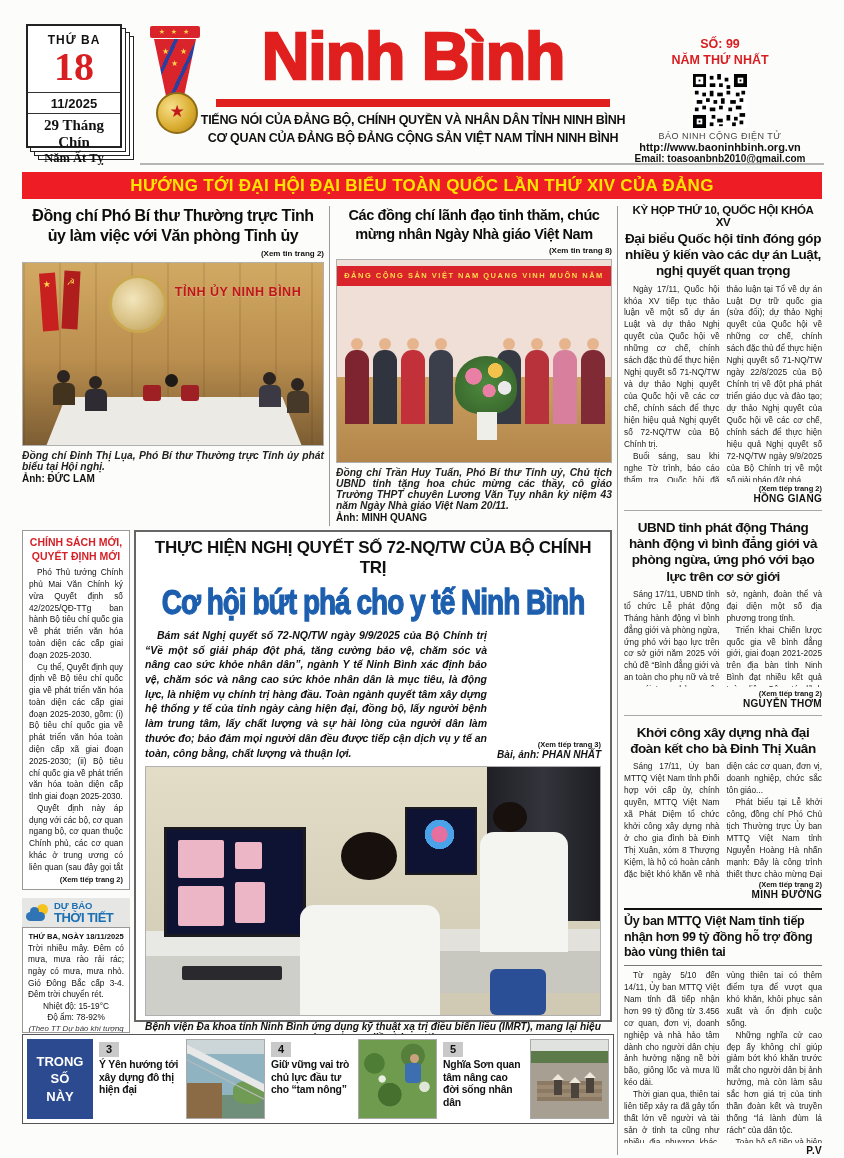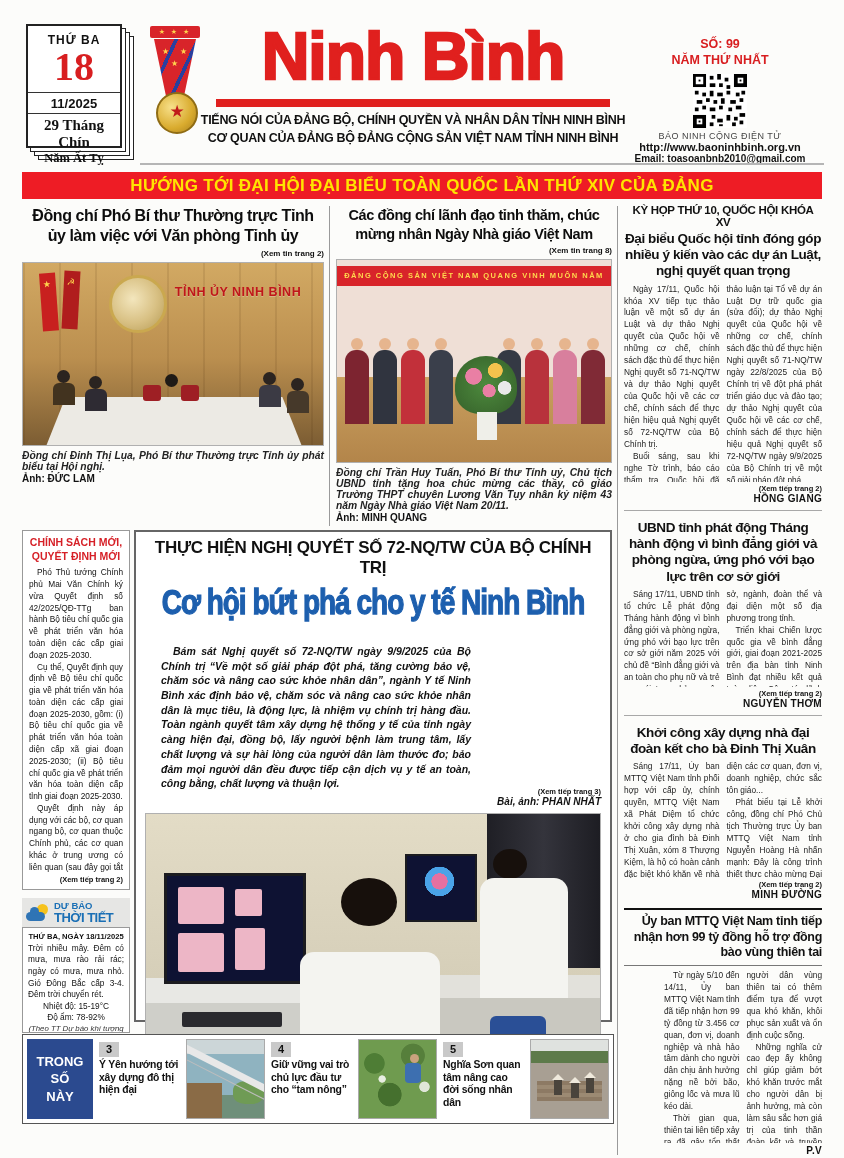--- a/index.html
+++ b/index.html
@@ -100,21 +100,21 @@
   .body2 p{margin:0;text-indent:9px;}
   .signoff{text-align:right;padding-top:2px;}
   .signoff .see{display:block;font-size:7.5px;font-weight:bold;}
   .signoff .author{display:block;font-size:10px;font-weight:bold;letter-spacing:0.3px;}
   .sep{border:none;border-top:1px solid #a8a8a8;margin:6px 0;}
   .art-qh{height:300px;}
   .art-gender{height:192px;}
   .art-house{height:178px;}
   .art-relief{left:624px;top:908px;width:198px;height:248px;display:flex;flex-direction:column;overflow:hidden;}
   .relief-title{border-top:2px solid #111;border-bottom:1px solid #777;font-size:12.5px;font-weight:bold;
-     text-align:right;line-height:1.25;letter-spacing:-0.3px;padding:4px 0;margin-bottom:4px;}
+     text-align:left;line-height:1.25;letter-spacing:-0.3px;padding:4px 0;margin-bottom:4px;}
 
   
   .policy{left:22px;top:530px;width:108px;height:360px;border:1px solid #999;background:#fff;
      padding:5px 6px;box-sizing:border-box;display:flex;flex-direction:column;}
   .policy-head{color:#d61f26;font-weight:bold;font-size:10.5px;text-align:center;line-height:1.3;}
   .policy-body{flex:1;overflow:hidden;font-size:8.3px;line-height:1.42;text-align:justify;margin-top:4px;}
   .policy-body p{margin:0;text-indent:8px;}
   .policy-see{text-align:right;font-size:7.5px;font-weight:bold;}
 
   .weather{left:22px;top:898px;width:108px;}
@@ -132,21 +132,21 @@
   .w-src{font-style:italic;text-align:center;font-size:7.8px;color:#333;}
 
   
   .feature{left:134px;top:530px;width:478px;height:492px;border:2px solid #666;background:#fff;
      padding:6px 9px;box-sizing:border-box;}
   .f-kicker{font-size:17px;font-weight:bold;text-align:center;letter-spacing:-0.3px;}
   .f-title{font-size:28px;font-weight:bold;color:#1d5fae;text-align:center;letter-spacing:-1px;
      -webkit-text-stroke:1px #1d5fae;transform:scaleY(1.25);transform-origin:50% 20%;margin:6px 0 12px;}
   .f-leadrow{display:flex;gap:10px;}
   .f-lead{flex:1;font-size:10.5px;font-weight:bold;font-style:italic;text-align:justify;line-height:1.4;}
-  .f-lead p{margin:16px;text-indent:12px;}
+  .f-lead p{margin:0;text-indent:12px;}
   .f-side{width:104px;display:flex;flex-direction:column;justify-content:flex-end;align-items:flex-end;}
   .f-see{font-size:7.5px;font-weight:bold;}
   .f-byline{font-size:10px;font-weight:bold;font-style:italic;}
   .photo-hosp{height:248px;margin-top:6px;background:linear-gradient(#e3dcc6,#cfc8b2);}
   .cabinet{position:absolute;right:0;top:0;width:25%;height:62%;background:linear-gradient(90deg,#1f1f25,#34343c 50%,#1d1d23);}
   .desk1{position:absolute;left:0;bottom:0;width:63%;height:34%;background:linear-gradient(#e8e8e4 0 30%,#cfcfc9 30%);}
   .desk2{position:absolute;right:0;bottom:22px;width:37%;height:26%;background:linear-gradient(#e2e1db 0 35%,#c9c8c0 35%);}
   .monitor1{position:absolute;left:4%;top:24%;width:30%;height:42%;background:#0e1233;border:3px solid #1b1b1f;}
   .scan{position:absolute;background:#edb6c6;border-radius:2px;}
   .monitor2{position:absolute;right:27%;top:16%;width:15%;height:26%;background:#0e1233;border:2px solid #1b1b1f;}
@@ -369,21 +369,21 @@
         </div>
       <div class="signoff">
         <span class="see">(Xem tiếp trang 2)</span>
         <span class="author">MINH ĐƯỜNG</span>
       </div>
     </div>
   </div>
 
   <div class="abs art-relief">
     <div class="relief-title">Ủy ban MTTQ Việt Nam tỉnh tiếp nhận hơn 99 tỷ đồng hỗ trợ đồng bào vùng thiên tai</div>
-    <div class="body2" style="flex:1;overflow:hidden;margin-left:40px;">
+    <div class="body2" style="flex:1;overflow:hidden;">
         <p>Từ ngày 5/10 đến 14/11, Ủy ban MTTQ Việt Nam tỉnh đã tiếp nhận hơn 99 tỷ đồng từ 3.456 cơ quan, đơn vị, doanh nghiệp và nhà hảo tâm dành cho người dân chịu ảnh hưởng nặng nề bởi bão, giông lốc và mưa lũ kéo dài.</p>
         <p>Thời gian qua, thiên tai liên tiếp xảy ra đã gây tổn thất lớn về người và tài sản ở tỉnh ta cũng như nhiều địa phương khác. Trong bối cảnh khó khăn ấy, từng tấm lòng sẻ chia, từng khoản đóng góp dù nhỏ hay lớn đều trở thành nguồn động viên mạnh mẽ, giúp người dân vùng thiên tai có thêm điểm tựa để vượt qua khó khăn, khôi phục sản xuất và ổn định cuộc sống.</p>
         <p>Những nghĩa cử cao đẹp ấy không chỉ giúp giảm bớt khó khăn trước mắt cho người dân bị ảnh hưởng, mà còn làm sâu sắc hơn giá trị của tinh thần đoàn kết và truyền thống “lá lành đùm lá rách” của dân tộc.</p>
         <p>Toàn bộ số tiền và hiện vật quyên góp được Ủy ban MTTQ Việt Nam tỉnh phân bổ, sử dụng đúng mục đích, kịp thời giúp người dân khắc phục hậu quả của thiên tai.</p>
       </div>
     <div class="signoff">
       <span class="author">P.V</span>
     </div>
   </div>
 

